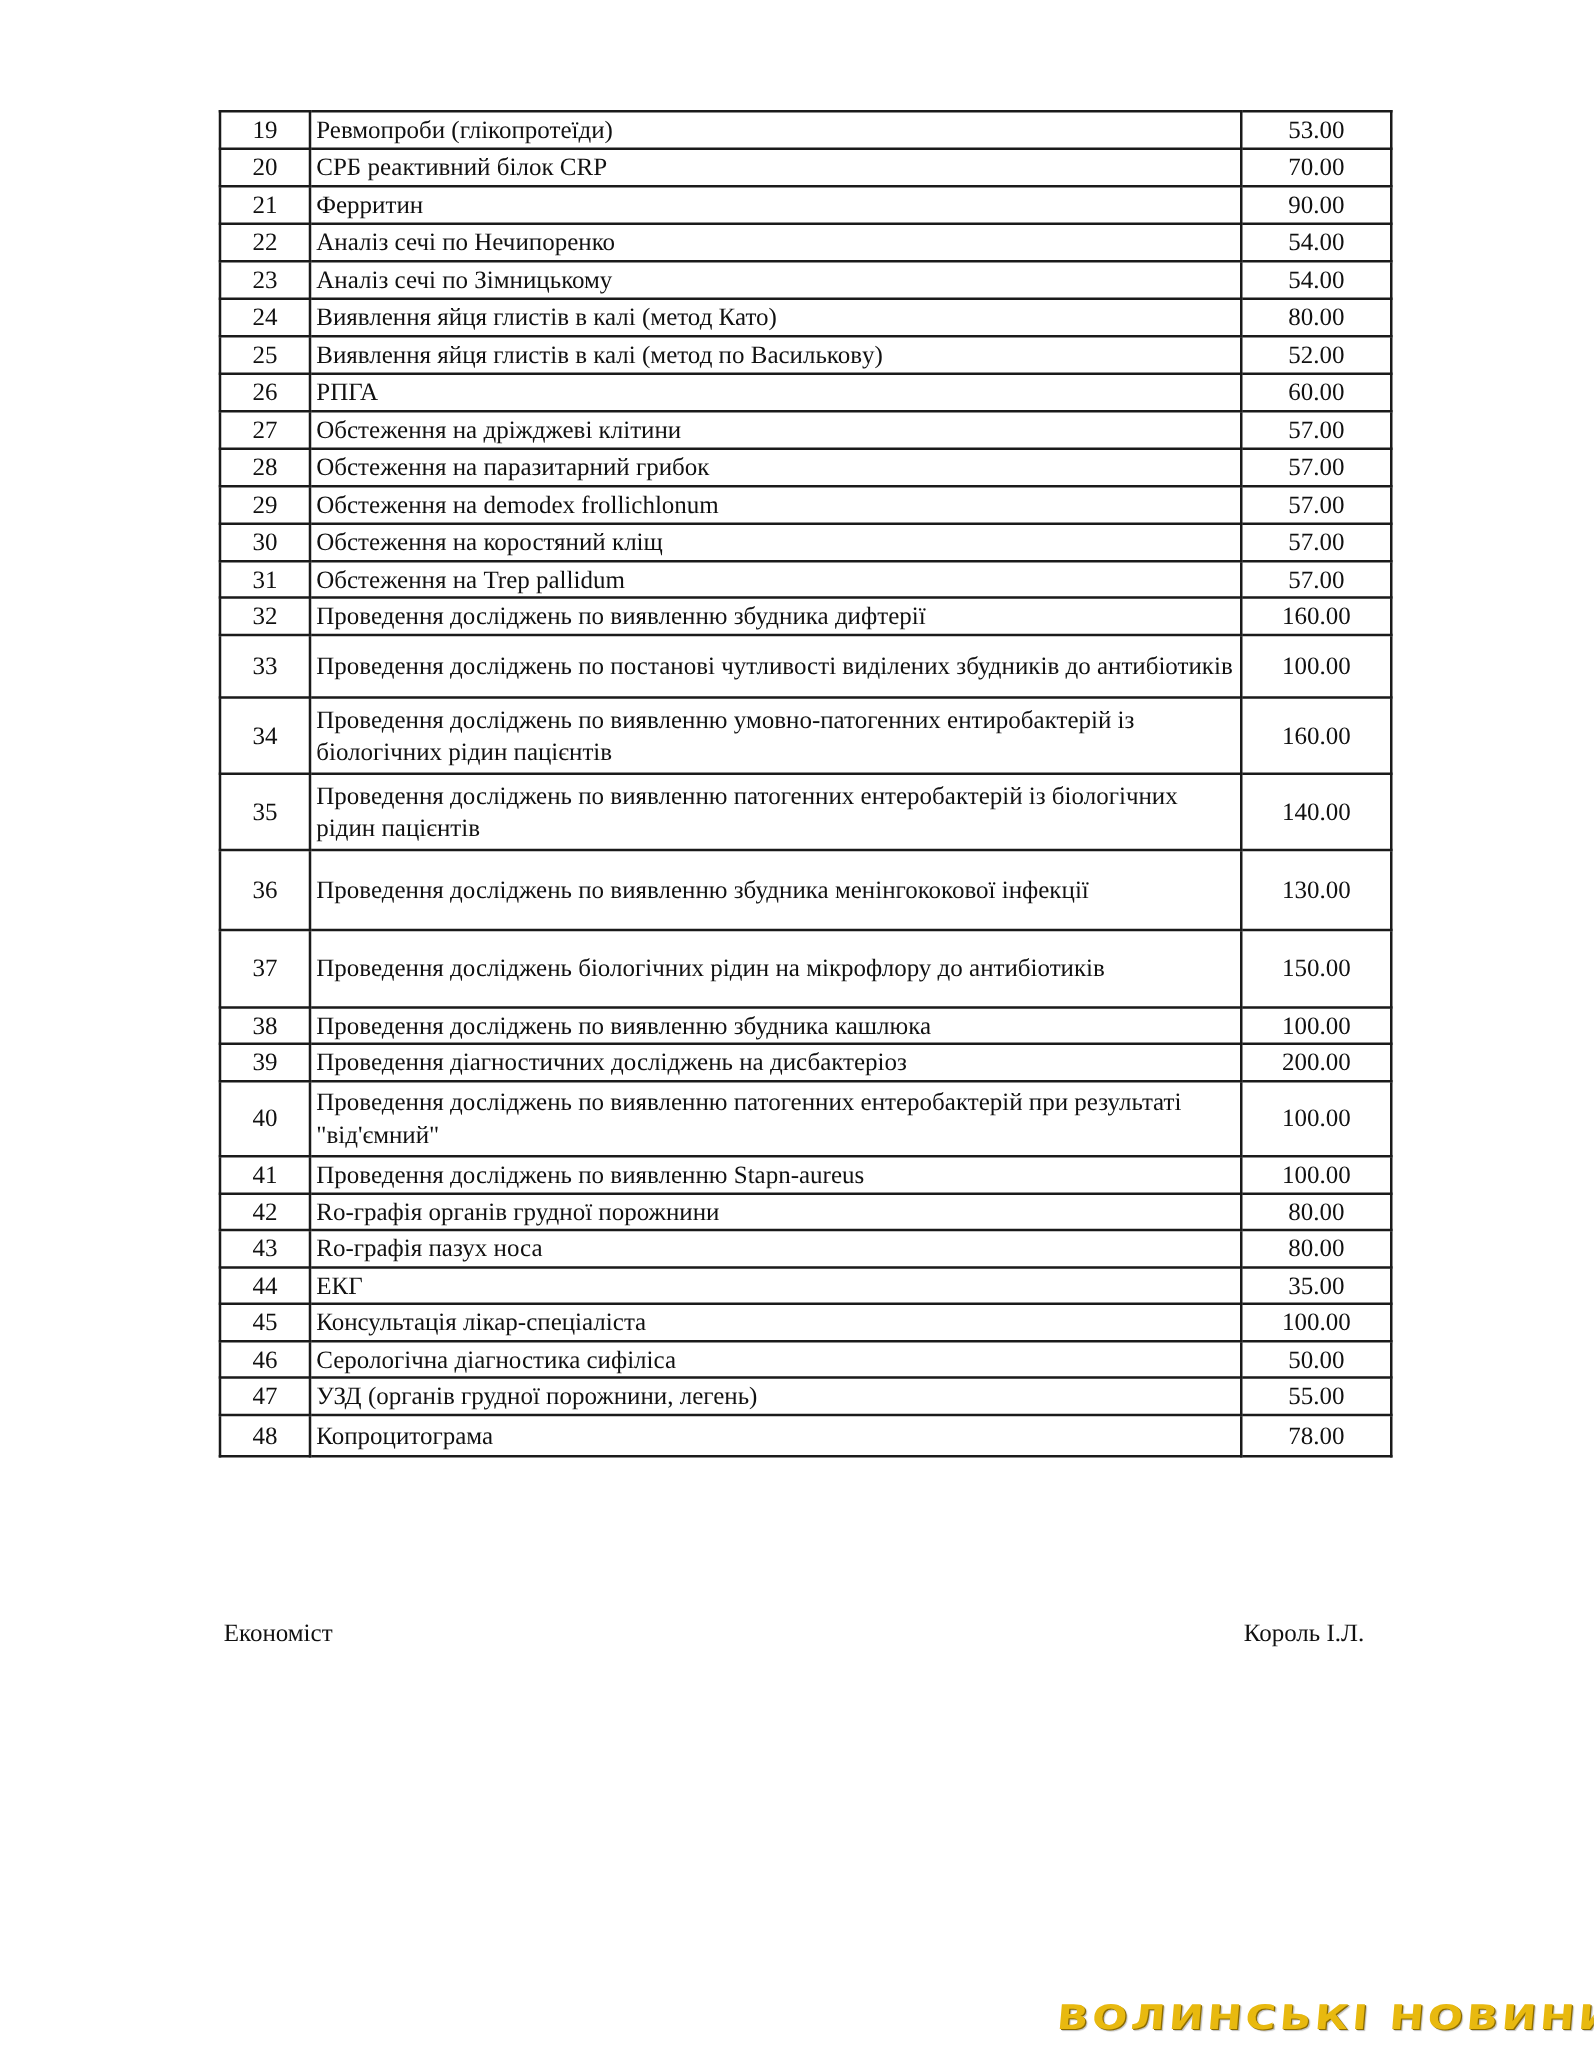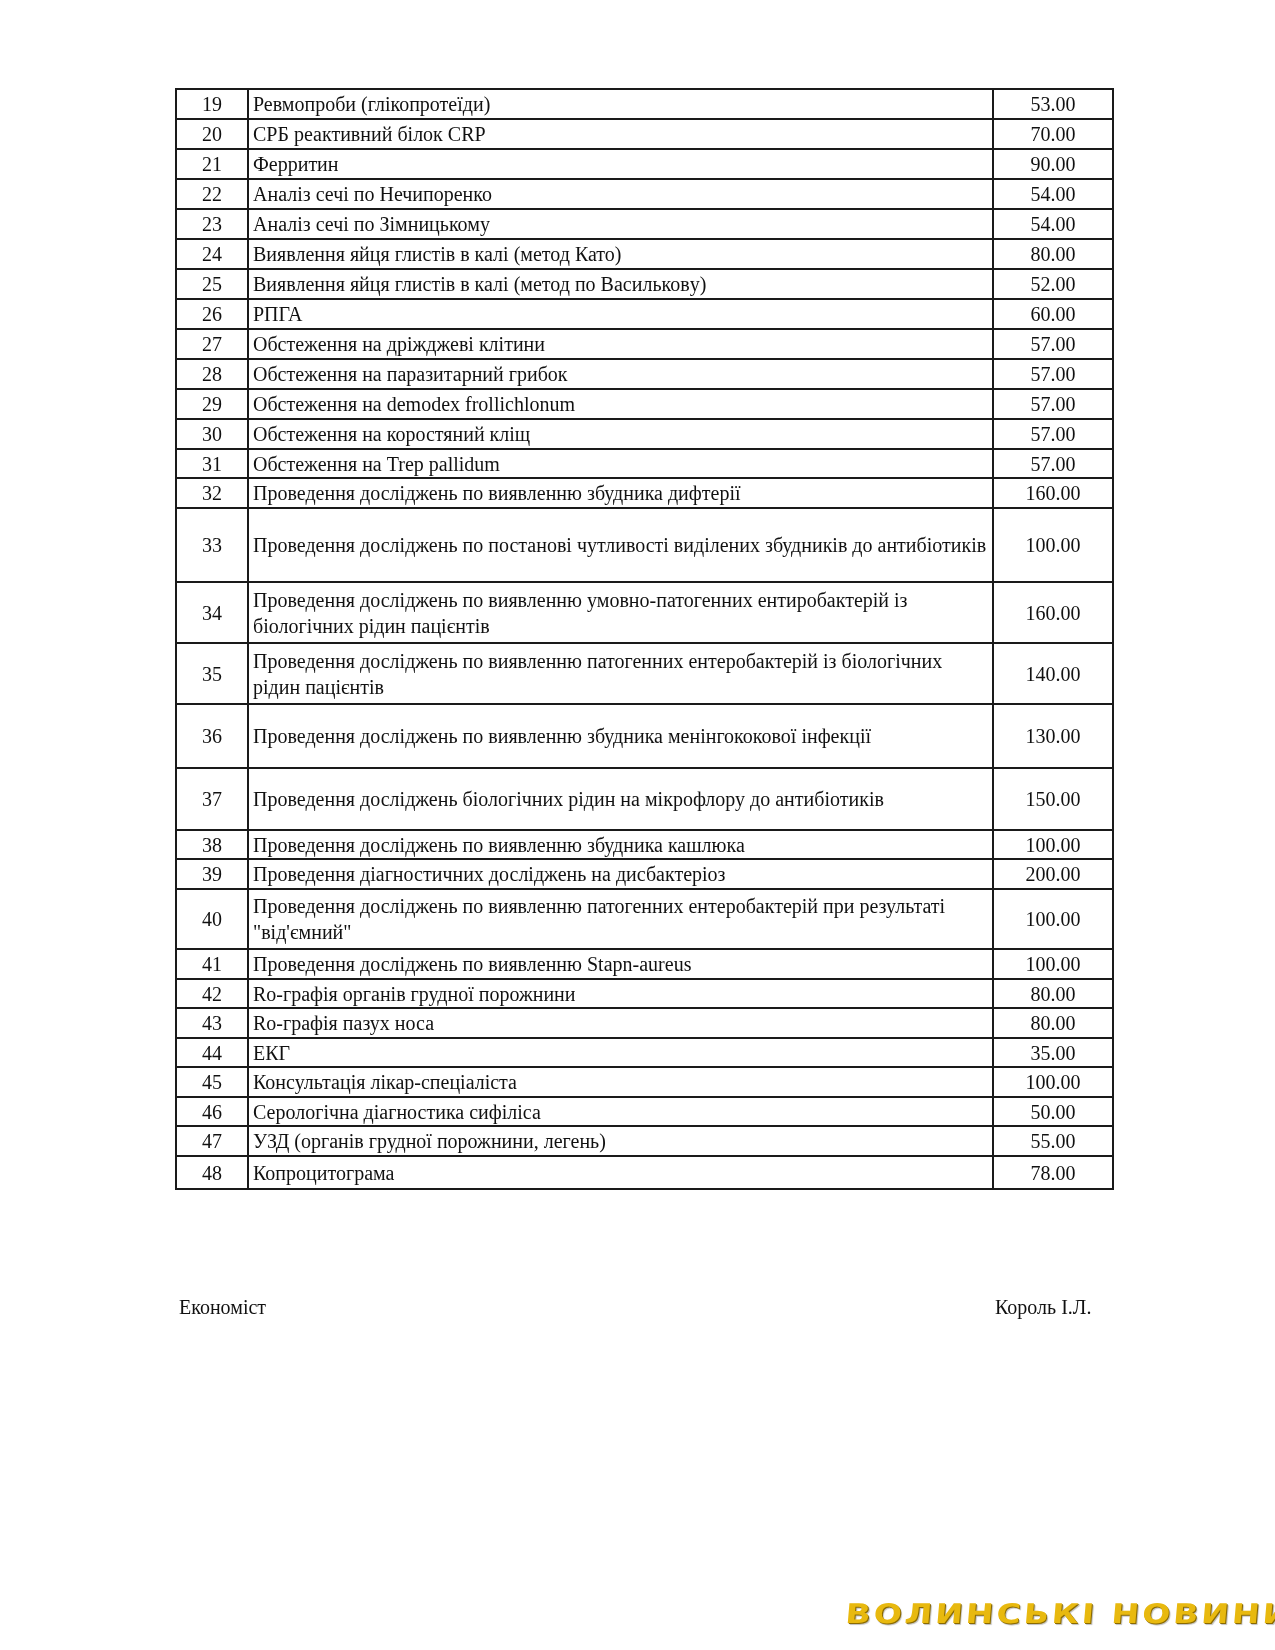--- a/index.html
+++ b/index.html
@@ -150,21 +150,21 @@
         <tr style="height: 29px;">
           <td class="num">31</td>
           <td class="name">Обстеження на Trep pallidum</td>
           <td class="price">57.00</td>
         </tr>
         <tr style="height: 30px;">
           <td class="num">32</td>
           <td class="name">Проведення досліджень по виявленню збудника дифтерії</td>
           <td class="price">160.00</td>
         </tr>
-        <tr style="height: 74px;">
+        <tr style="height: 50px;">
           <td class="num">33</td>
           <td class="name">Проведення досліджень по постанові чутливості виділених збудників до антибіотиків</td>
           <td class="price">100.00</td>
         </tr>
         <tr style="height: 61px;">
           <td class="num">34</td>
           <td class="name">Проведення досліджень по виявленню умовно-патогенних ентиробактерій із біологічних рідин пацієнтів</td>
           <td class="price">160.00</td>
         </tr>
         <tr style="height: 61px;">

